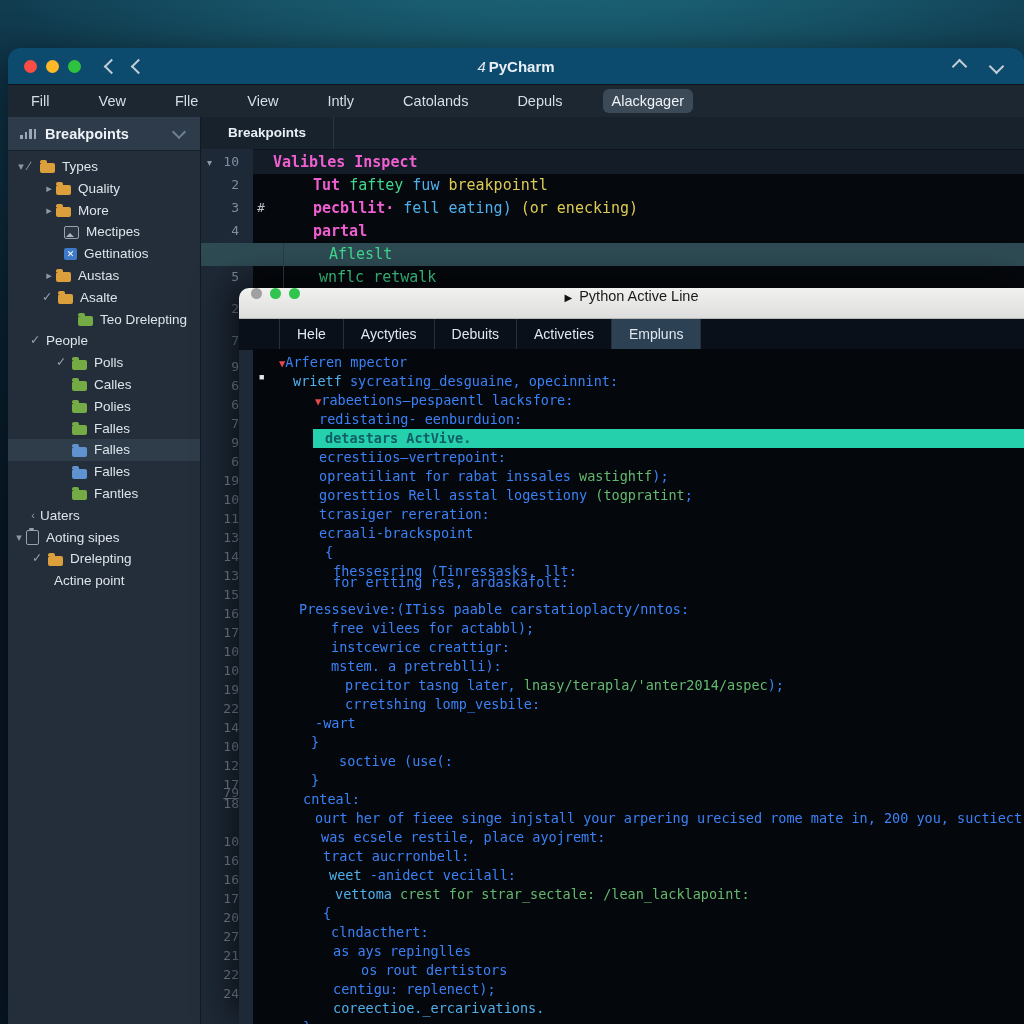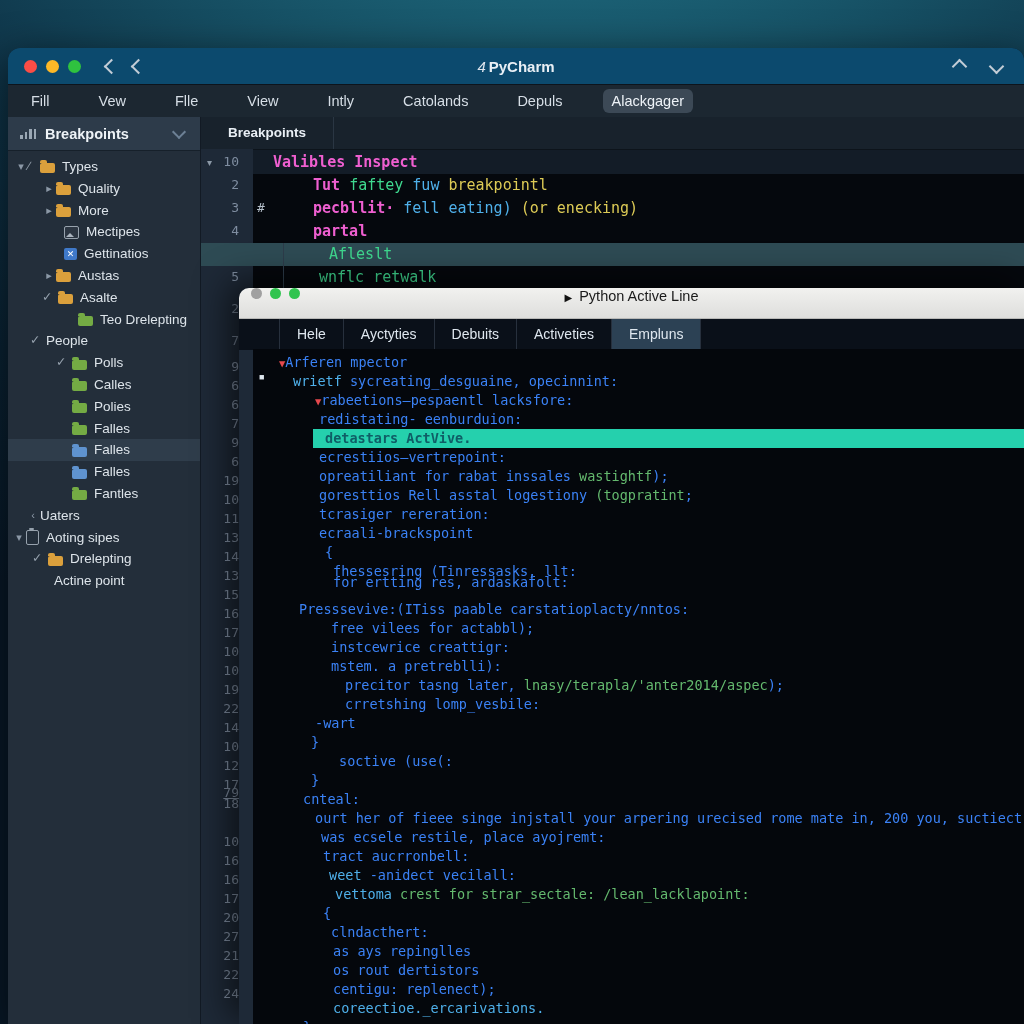--- a/index.html
+++ b/index.html
@@ -331,21 +331,21 @@
                 <div class="prow" style="top: 422px; padding-left: 58px;"><span class="c-w">}</span></div>
                 <div class="prow" style="top: 441px; padding-left: 50px;"><span class="c-w">cnteal:</span></div>
                 <div class="prow" style="top: 460px; padding-left: 62px;"><span class="c-w">ourt her of fieee singe injstall your arpering urecised rome mate in, 200 you, suctiect shert,</span></div>
                 <div class="prow" style="top: 479px; padding-left: 68px;"><span class="c-w">was ecsele restile, place ayojremt:</span></div>
                 <div class="prow" style="top: 498px; padding-left: 70px;"><span class="c-w">tract aucrronbell:</span></div>
                 <div class="prow" style="top: 517px; padding-left: 76px;"><span class="c-b">weet</span><span class="c-w"> -anidect vecilall:</span></div>
                 <div class="prow" style="top: 536px; padding-left: 82px;"><span class="c-b">vettoma</span><span class="c-gr"> crest for strar_sectale: /lean_lacklapoint:</span></div>
                 <div class="prow" style="top: 555px; padding-left: 70px;"><span class="c-w">{</span></div>
                 <div class="prow" style="top: 574px; padding-left: 78px;"><span class="c-w">clndacthert:</span></div>
                 <div class="prow" style="top: 593px; padding-left: 80px;"><span class="c-w">as ays repinglles</span></div>
-                <div class="prow" style="top: 612px; padding-left: 80px;"><span class="c-w">os rout dertistors</span></div>
+                <div class="prow" style="top: 612px; padding-left: 108px;"><span class="c-w">os rout dertistors</span></div>
                 <div class="prow" style="top: 631px; padding-left: 80px;"><span class="c-w">centigu: replenect);</span></div>
                 <div class="prow" style="top: 650px; padding-left: 80px;"><span class="c-b">coreectioe._ercarivations.</span></div>
                 <div class="prow" style="top: 669px; padding-left: 50px;"><span class="c-w">}</span></div>
               </div>
           </div>
         <div class="gmark" style="top: 51px;">#</div>
           </div>
       </div>
     </div>
 

